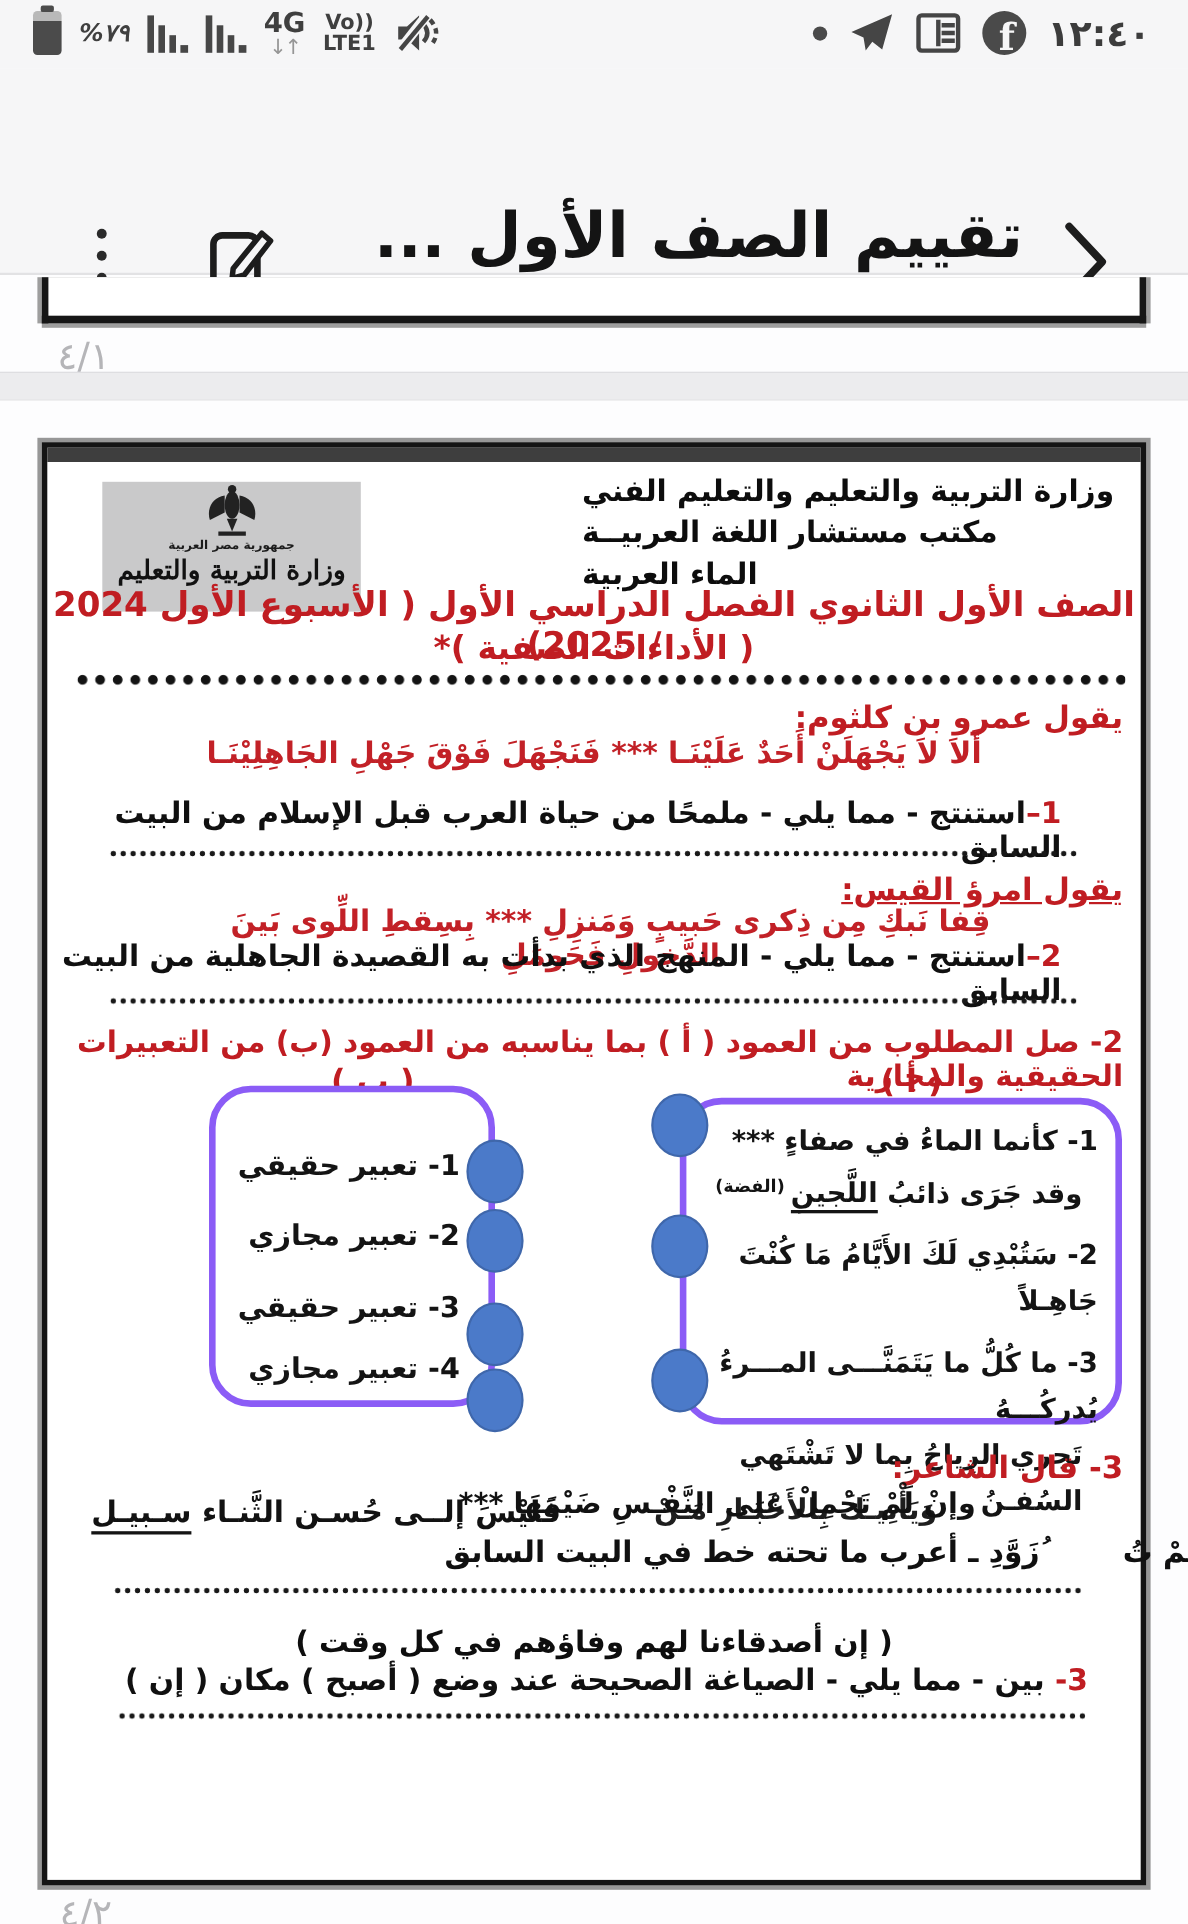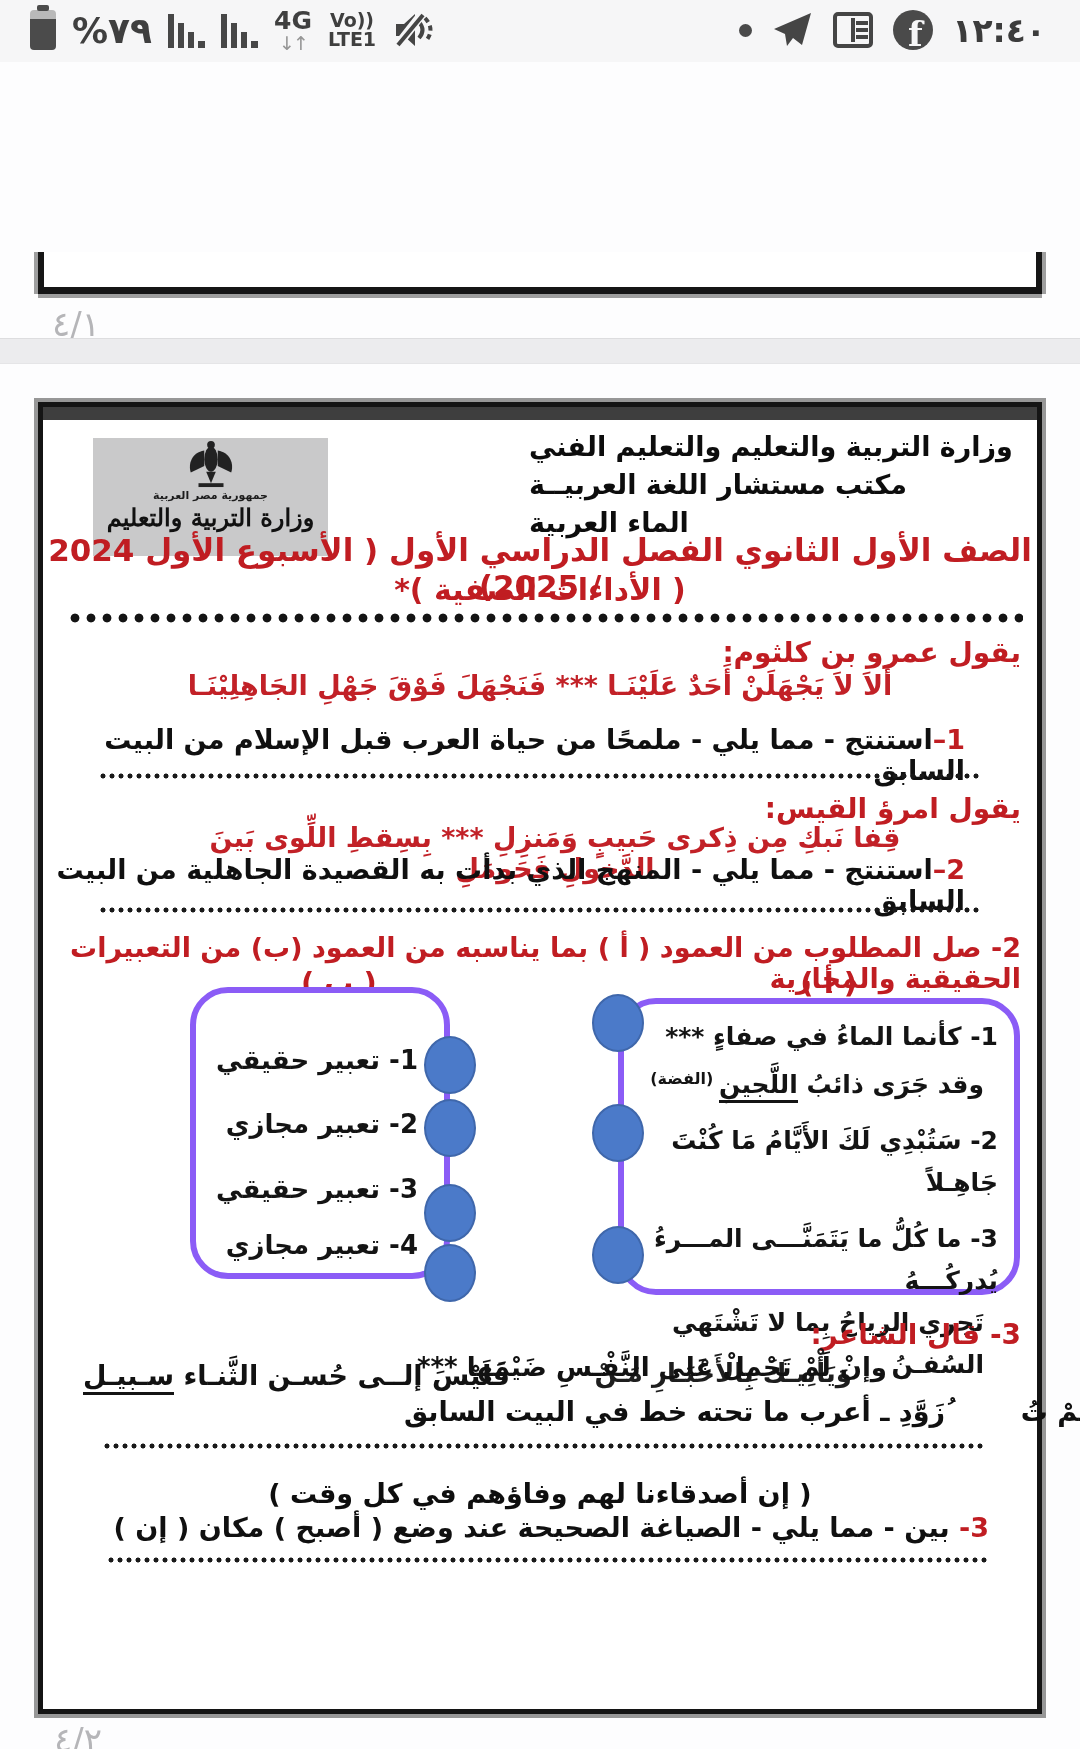--- a/index.html
+++ b/index.html
@@ -10,21 +10,21 @@
   
   .status-bar{ position:absolute; top:0; left:0; right:0; height:62px; background:#f6f6f7; }
   .sb-left{ position:absolute; left:30px; top:8px; display:flex; direction:ltr;
             align-items:center; gap:16px; color:#464646; }
   .sb-right{ position:absolute; right:34px; top:10px; display:flex; direction:ltr;
              align-items:center; gap:19px; color:#464646; }
   .battery{ position:relative; width:26px; height:40px; border-radius:4px;
             background:linear-gradient(to bottom,#b9b9b9 0 9px,#4b4b4b 9px); }
   .battery::before{ content:""; position:absolute; top:-5px; left:7px; width:12px;
             height:6px; background:#4b4b4b; border-radius:2px; }
-  .sb-text{ font-size:36px; font-weight:bold; color:#3f3f3f; }
+  .sb-text{ font-size:22px; font-weight:bold; color:#3f3f3f;font-style:italic; }
   .bars{ display:flex; align-items:flex-end; gap:4px; height:36px; }
   .bars i{ display:block; width:6px; background:#474747; }
   .bars i:nth-child(1){ height:34px; } .bars i:nth-child(2){ height:25px; }
   .bars i:nth-child(3){ height:16px; } .bars i:nth-child(4){ height:7px; width:7px; }
   .stack{ display:flex; flex-direction:column; align-items:center; line-height:1.02; }
   .stack .big{ font-size:25px; font-weight:bold; color:#3f3f3f; }
   .stack .arrows{ font-size:19px; color:#969696; letter-spacing:-2px; }
   .stack .small{ font-size:19px; font-weight:bold; color:#3f3f3f; }
   .dot-ind{ width:13px; height:13px; border-radius:50%; background:#4a4a4a; }
   .fb-circle{ width:40px; height:40px; border-radius:50%; background:#4a4a4a;
@@ -76,21 +76,21 @@
       background-size:16px 12px; background-repeat:repeat-x; }
   .dots-thin{ position:absolute; height:8px;
       background-image:radial-gradient(circle at 4px 4px,#191919 2.2px,transparent 2.8px);
       background-size:9px 8px; background-repeat:repeat-x; }
   .dots-1{ top:352px; left:56px; right:58px; }
   .dots-2{ top:486px; left:56px; right:58px; }
   .dots-3{ top:1022px; left:60px; right:52px; }
   .dots-4{ top:1136px; left:64px; right:48px; }
 
   .intro-red{ position:absolute; right:16px; font-size:28px; color:#c01d22; }
-  .q1-intro{ top:216px; } .q2-intro{ top:372px; } .q3-intro{ top:898px; }
+  .q1-intro{ top:216px; } .q2-intro{ top:372px;text-decoration:underline; } .q3-intro{ top:898px; }
   .verse-red{ position:absolute; text-align:center; font-size:27px; color:#c22127; }
   .q1-verse{ top:250px; left:60px; right:60px; }
   .q2-verse{ top:402px; left:150px; right:120px; }
   .q-line{ position:absolute; right:72px; font-size:27px; color:#101010; }
   .q1-line{ top:304px; } .q2-line{ top:434px; }
 
   .match-head{ position:absolute; top:512px; right:16px; font-size:27px; color:#c01d22; }
   .col-h{ position:absolute; top:546px; font-size:29px; color:#c01d22; }
   .col-a-h{ right:180px; } .col-b-h{ left:258px; }
   .match-box{ position:absolute; border:6px solid #8b5cf6; border-radius:38px; background:#fff; }
@@ -171,20 +171,35 @@
         <line x1="24" y1="20" x2="36" y2="20" stroke="#454545" stroke-width="4"></line>
         <line x1="24" y1="27" x2="36" y2="27" stroke="#454545" stroke-width="4"></line>
       </svg>
       <div class="fb-circle">
         <span>f</span>
       </div>
       <span class="time ltr">١٢:٤٠</span>
     </div>
   </div>
 
+  <div class="app-header">
+    <svg class="back-btn" viewBox="0 0 46 80">
+      <polyline class="stroke" points="8,8 38,40 8,72"></polyline>
+    </svg>
+    <div class="hdr-title">تقييم الصف الأول ...</div>
+    <svg class="edit-btn" viewBox="0 0 66 66">
+      <rect x="8" y="12" width="40" height="46" rx="8" fill="none" stroke="#1d1d1d" stroke-width="6"></rect>
+      <path d="M26,42 L52,10 L60,17 L36,48 L25,51 Z" fill="#f6f6f7" stroke="#1d1d1d" stroke-width="5" stroke-linejoin="round"></path>
+    </svg>
+    <div class="kebab">
+        <i></i>
+        <i></i>
+        <i></i>
+      </div>
+  </div>
 
   <div class="viewer">
 
     <div class="page1"></div>
     <div class="page-label label-1">
       <span class="ltr">٤/١</span>
     </div>
 
     <div class="separator"></div>
 

